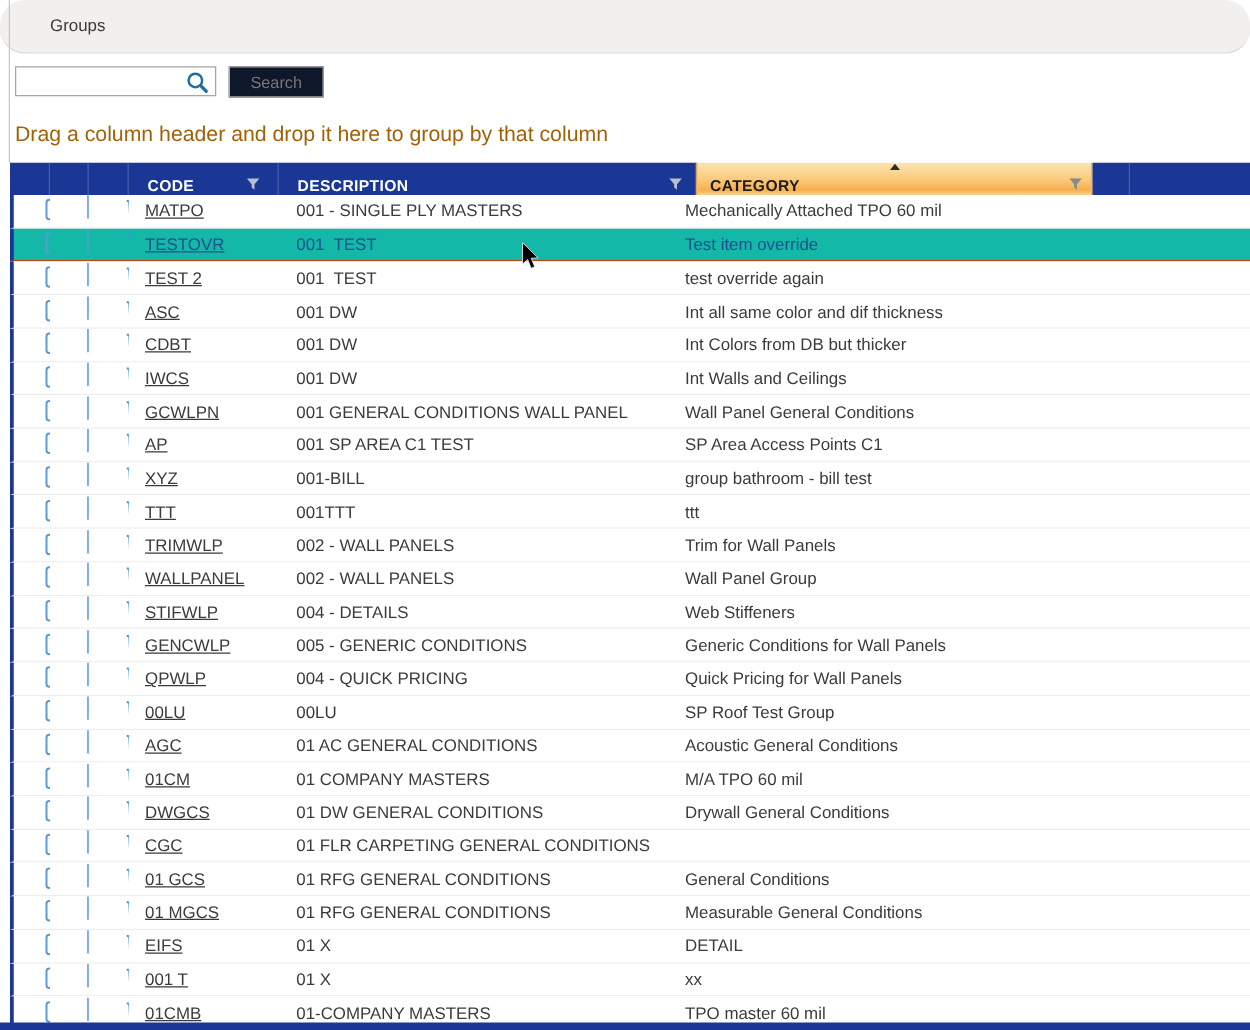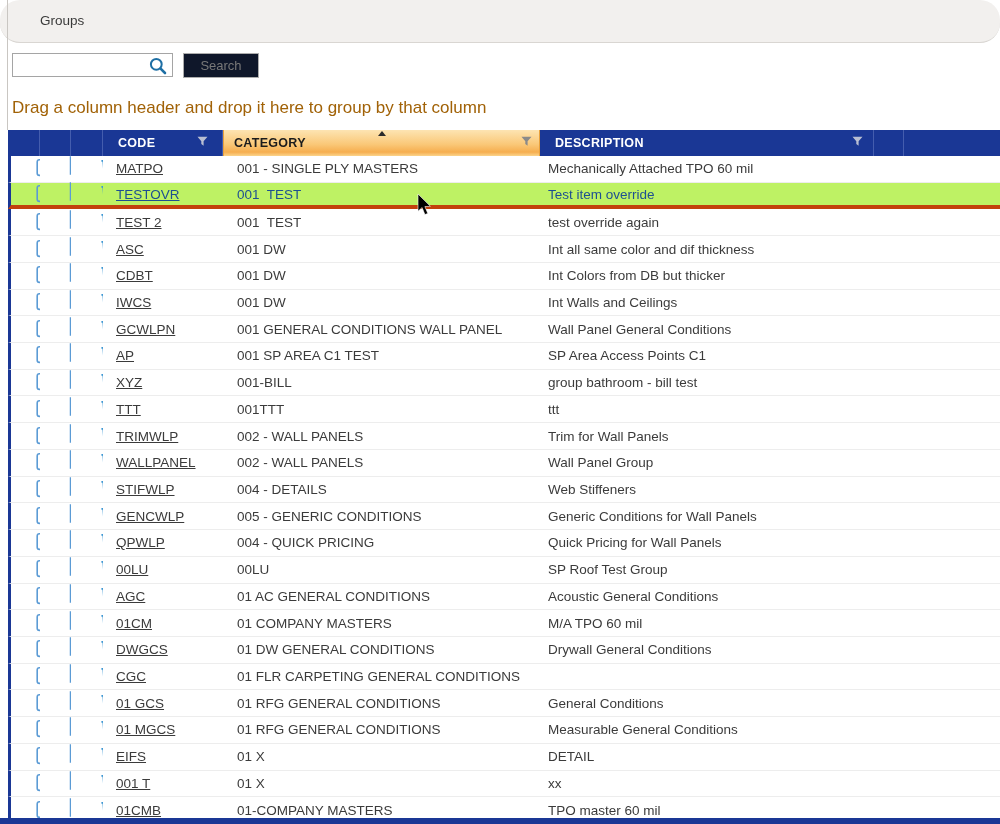--- a/index.html
+++ b/index.html
@@ -40,21 +40,21 @@
     position:absolute;left:12px;top:98px;font-size:17px;color:#a16207;
   }
   
   .grid{position:absolute;left:0;top:130px;width:1000px;height:694px;overflow:hidden;}
   .ghead{
     position:absolute;left:8px;top:0;width:992px;height:26px;display:flex;
   }
   .hcell{
     background:#1a3795;height:26px;box-sizing:border-box;
     border-right:1px solid #445dae;
-    display:flex;align-items:center;position:relative;
+    display:flex;align-items:flex-end;position:relative;
     color:#ffffff;font-size:12.5px;font-weight:600;letter-spacing:.3px;gap:32px;
   }
   .hcell.sorted{
     background:linear-gradient(#fde4b2 0%, #fac878 55%, #f6ae4f 85%, #fbd48c 100%);
     color:#1c1c1c;border-right:1px solid #e9a13b;border-left:1px solid #e9a13b;
   }
   .hcell .label{padding-left:15px;flex:1;}
   .hcell.sorted .label{padding-left:10px;}
   .hcell .funnel{margin-right:14px;}
   .hcell.sorted .funnel{margin-right:7px;}
@@ -66,21 +66,21 @@
   .c0{width:32px;} .c1{width:31px;} .c2{width:32px;}
   .c3{width:120px;} .c4{width:317px;} .c5{width:334px;}
   .c6{width:30px;} .c7{width:96px;border-right:none;}
   
   .rows{position:absolute;left:8px;top:26px;width:992px;}
   .row{
     display:flex;height:26.72px;box-sizing:border-box;background:#ffffff;
     border-left:3px solid #1a3795;border-bottom:1px solid #ededed;
     align-items:center;
   }
-  .row.selected{background:#bef264;border-bottom:4px solid #c2410c;}
+  .row.selected{background:#14b8a6;border-bottom:1px solid #c2410c;}
   .cell{box-sizing:border-box;overflow:hidden;white-space:pre;font-size:13.5px;color:#3b3b3b;}
   .row .rc0{width:29px;} .row .rc1{width:31px;} .row .rc2{width:32px;}
   .row .rc3{width:120px;padding-left:13px;text-decoration:underline;}
   .row .rc4{width:317px;padding-left:14px;}
   .row .rc5{width:334px;padding-left:8px;}
   .row .rc6{width:30px;} .row .rc7{width:96px;}
   .row.selected .cell{color:#1e4f91;}
   .icon-btn{
     width:100%;height:26px;display:flex;align-items:center;justify-content:center;
     background:transparent;border:none;padding:0 0 0 6px;margin:0;cursor:pointer;
@@ -119,39 +119,39 @@
 
     <div class="hcell c3">
       <span class="label">CODE</span>
       <span class="funnel">
         <svg width="11" height="11" viewBox="0 0 11 11">
           <path d="M0.5,0.8 h10 l-3.9,4.5 v4.4 l-2.3,-1.7 v-2.7 z" fill="#b9bed2"></path>
         </svg>
       </span>
     </div>
 
+    <div class="hcell c5">
+      <span class="label">DESCRIPTION</span>
+      <span class="funnel" style="margin-right:10px">
+        <svg width="11" height="11" viewBox="0 0 11 11">
+          <path d="M0.5,0.8 h10 l-3.9,4.5 v4.4 l-2.3,-1.7 v-2.7 z" fill="#b9bed2"></path>
+        </svg>
+      </span>
+    </div>
+
     <div class="hcell c4 sorted">
       <span class="sort-asc"></span>
       <span class="label">CATEGORY</span>
       <span class="funnel">
         <svg width="11" height="11" viewBox="0 0 11 11">
           <path d="M0.5,0.8 h10 l-3.9,4.5 v4.4 l-2.3,-1.7 v-2.7 z" fill="#8a8a8a"></path>
         </svg>
       </span>
     </div>
 
-    <div class="hcell c5">
-      <span class="label">DESCRIPTION</span>
-      <span class="funnel" style="margin-right:10px">
-        <svg width="11" height="11" viewBox="0 0 11 11">
-          <path d="M0.5,0.8 h10 l-3.9,4.5 v4.4 l-2.3,-1.7 v-2.7 z" fill="#b9bed2"></path>
-        </svg>
-      </span>
-    </div>
-
     <div class="hcell c6"></div>
     <div class="hcell c7"></div>
   </div>
 
   <div class="rows" id="rows">
   <div class="row">
     <div class="cell rc0">
       <button class="icon-btn">
         <span>
           <svg width="22" height="22" viewBox="0 0 22 22">

